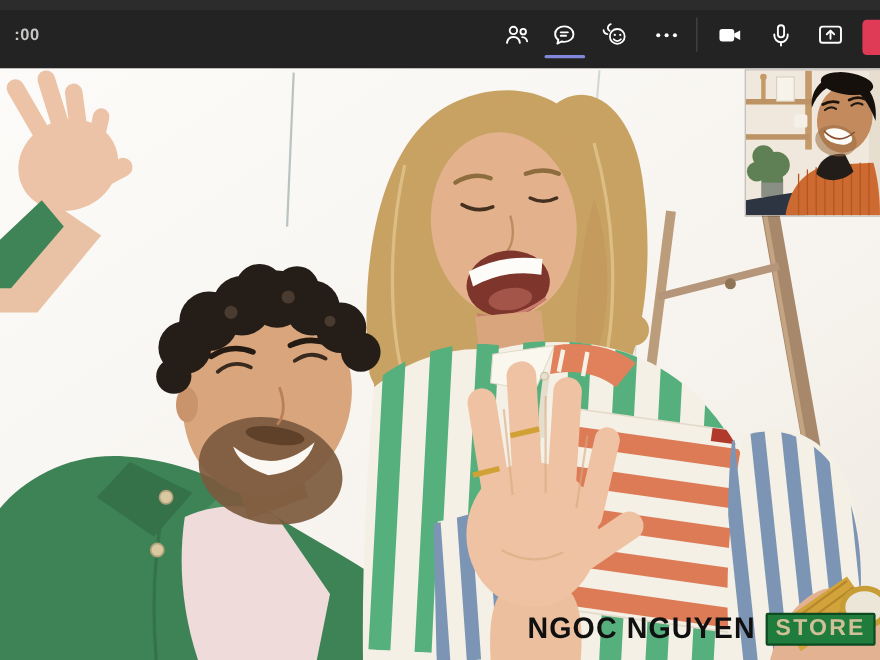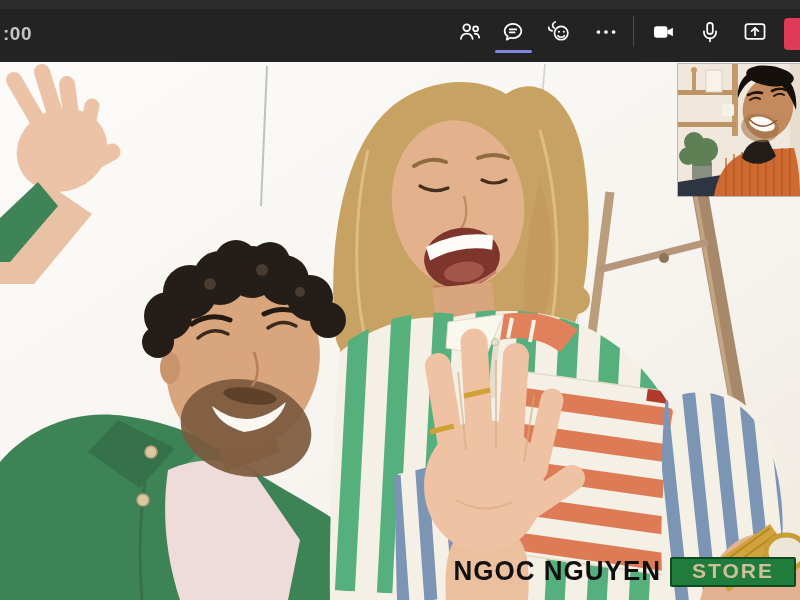--- a/index.html
+++ b/index.html
@@ -1,42 +1,42 @@
 <!DOCTYPE html>
 <html style="--accent: #8187dd; --leave: #df3a56; --toolbarBg: #242323; --toolbarTop: #2d2c2c; --timerText: #c8c6c4; --badgeBg: #1f7c3c; --badgeText: #cfc098;"><head>
 <meta charset="utf-8">
 <style>
   html,body{margin:0;padding:0;background:#000;}
   .screen{position:relative;width:800px;height:600px;overflow:hidden;background:#000;
           font-family:"Liberation Sans",sans-serif;}
   
   .toolbar{position:absolute;left:0;top:0;width:800px;height:62px;
            background:linear-gradient(180deg,var(--toolbarTop) 0 9px,var(--toolbarBg) 9px);}
-  .timer{position:absolute;left:3px;top:23px;font-size:19px;font-weight:600;
+  .timer{position:absolute;left:13px;top:23px;font-size:15px;font-weight:600;
          color:var(--timerText);letter-spacing:.5px;}
   .tb-btn{position:absolute;top:19px;width:26px;height:26px;background:none;border:none;
           padding:0;cursor:pointer;}
   .tb-btn svg{width:26px;height:26px;display:block;}
   .chat-underline{position:absolute;left:495px;top:50px;width:37px;height:3px;
                   border-radius:2px;background:var(--accent);}
   .tb-divider{position:absolute;left:633px;top:16px;width:1px;height:31px;background:#4c4a49;}
   .leave-btn{position:absolute;left:784px;top:18px;width:26px;height:32px;border:none;
              border-radius:4px 0 0 4px;background:var(--leave);cursor:pointer;}
   
   .stage{position:absolute;left:0;top:62px;width:800px;height:538px;background:#f6f4f0;}
   .stage svg{display:block;}
   
   .pip{position:absolute;left:678px;top:64px;width:122px;height:132px;overflow:hidden;
        background:#efe7da;box-shadow:0 0 0 1px rgba(0,0,0,.25);cursor:pointer;}
   
   .watermark{position:absolute;right:4px;bottom:13px;display:flex;align-items:center;gap:9px;text-align:center;}
   .wm-brand{font-size:26px;font-weight:800;letter-spacing:1px;color:#101010;
             transform:scaleY(1.04);}
   .wm-badge{background:var(--badgeBg);border:2px solid #0d4a20;border-radius:2px;
-            padding:0 20px 2px;font-size:21px;font-weight:800;letter-spacing:2px;
+            padding:0 7px 2px;font-size:21px;font-weight:800;letter-spacing:2px;
             color:var(--badgeText);line-height:24px;}
 </style>
 </head>
 <body>
 
 <div class="screen">
 
   <div class="stage">
     <svg width="800" height="538" viewBox="0 62 800 538">
       <defs>

